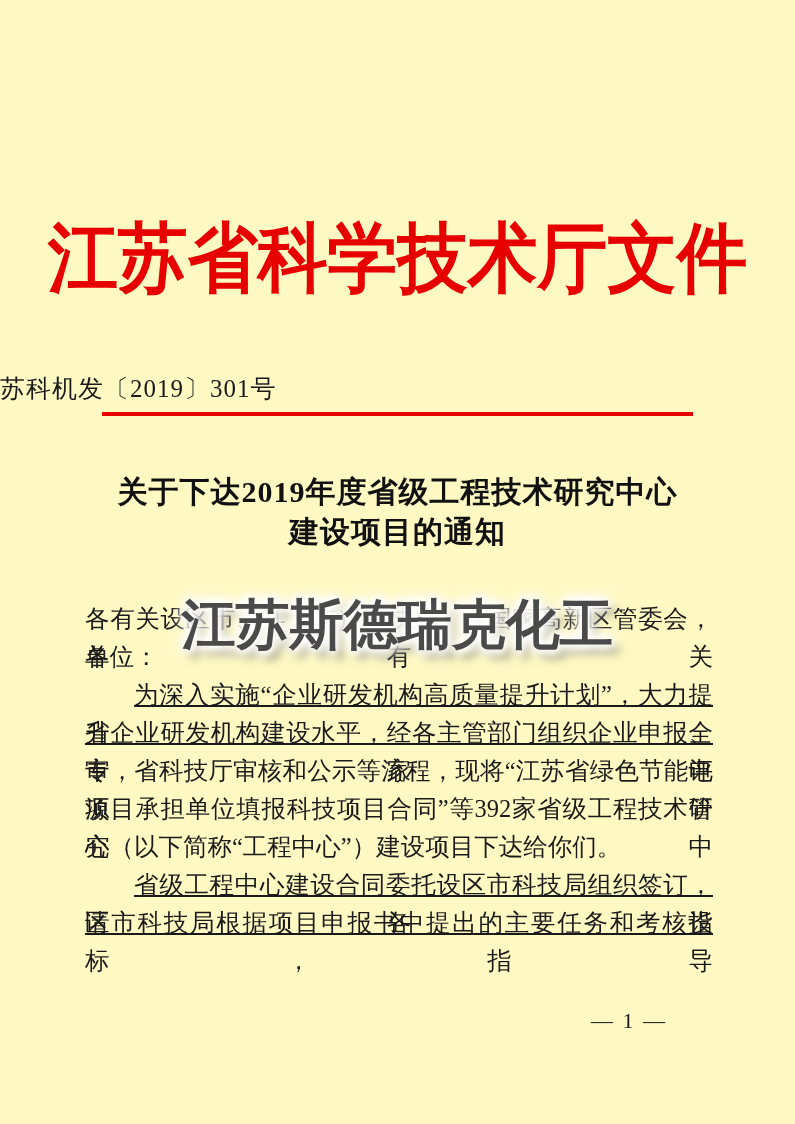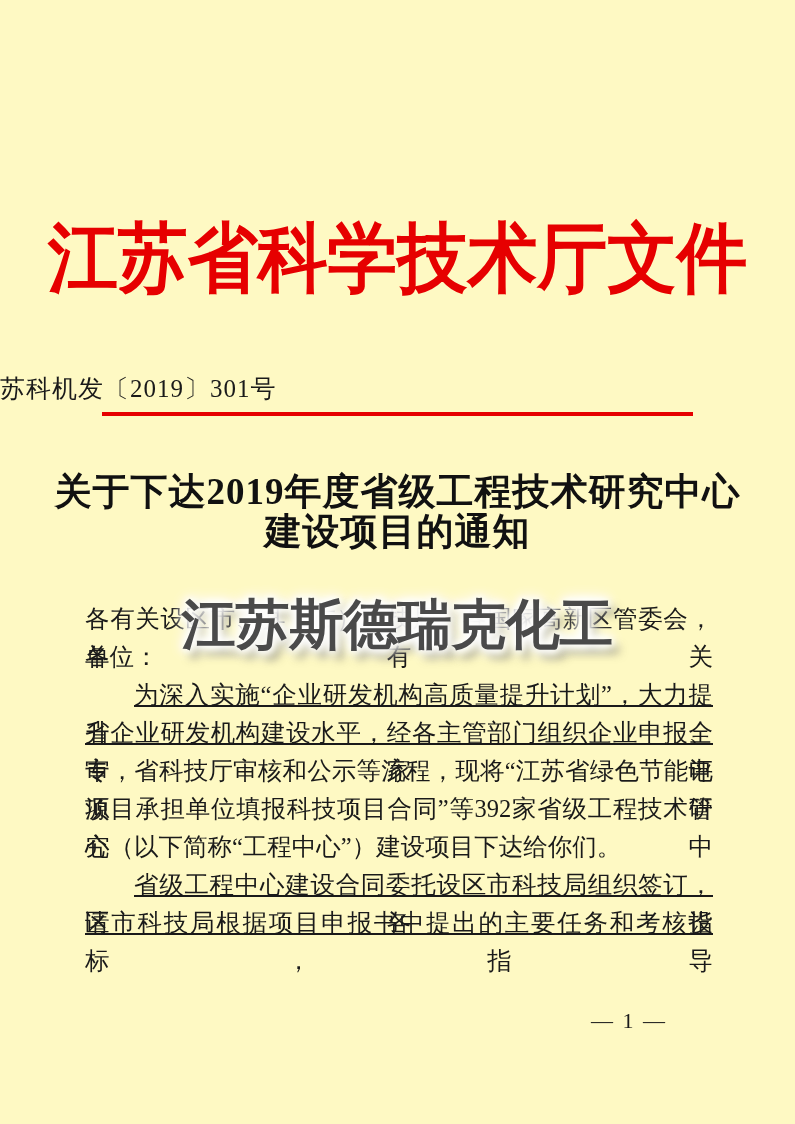--- a/index.html
+++ b/index.html
@@ -59,21 +59,21 @@
   }
 
   
   .doc-title {
     position: absolute;
     top: 472px;
     left: 0;
     width: 100%;
     text-align: center;
     font-weight: bold;
-    font-size: 37px;
+    font-size: 30px;
     line-height: 40px;
     color: #111111;
     letter-spacing: 1px;
   }
 
   
   .watermark {
     position: absolute;
     top: 578px;
     left: 0;

